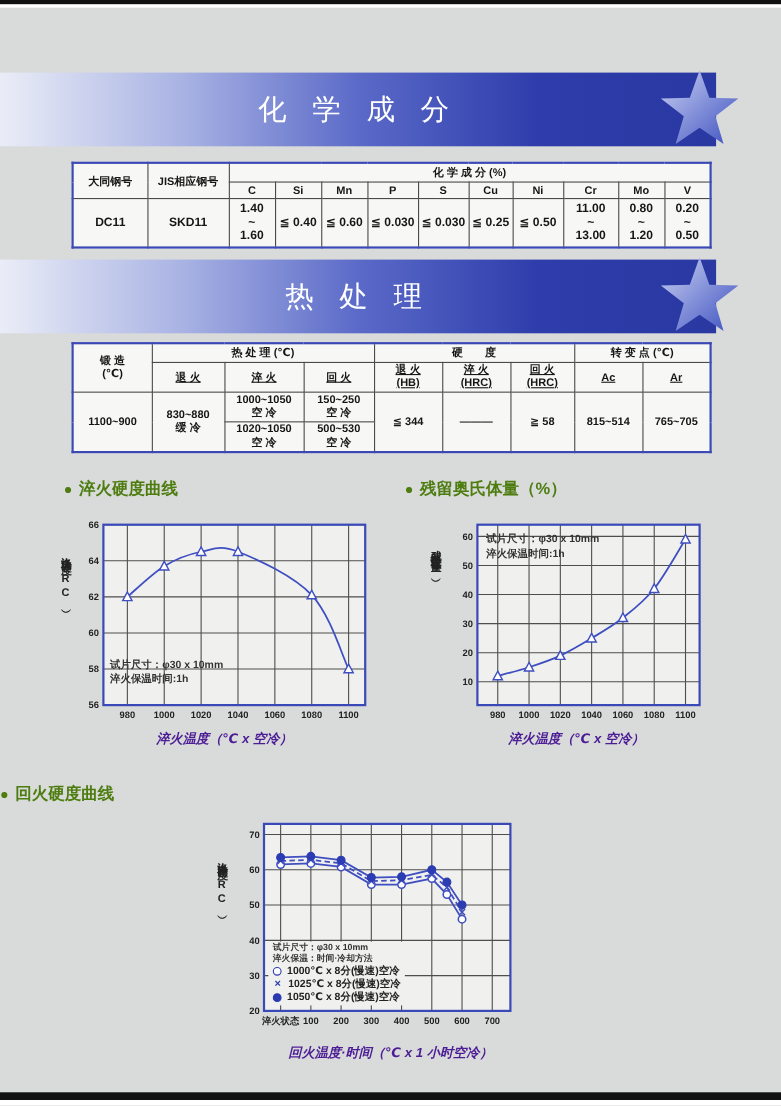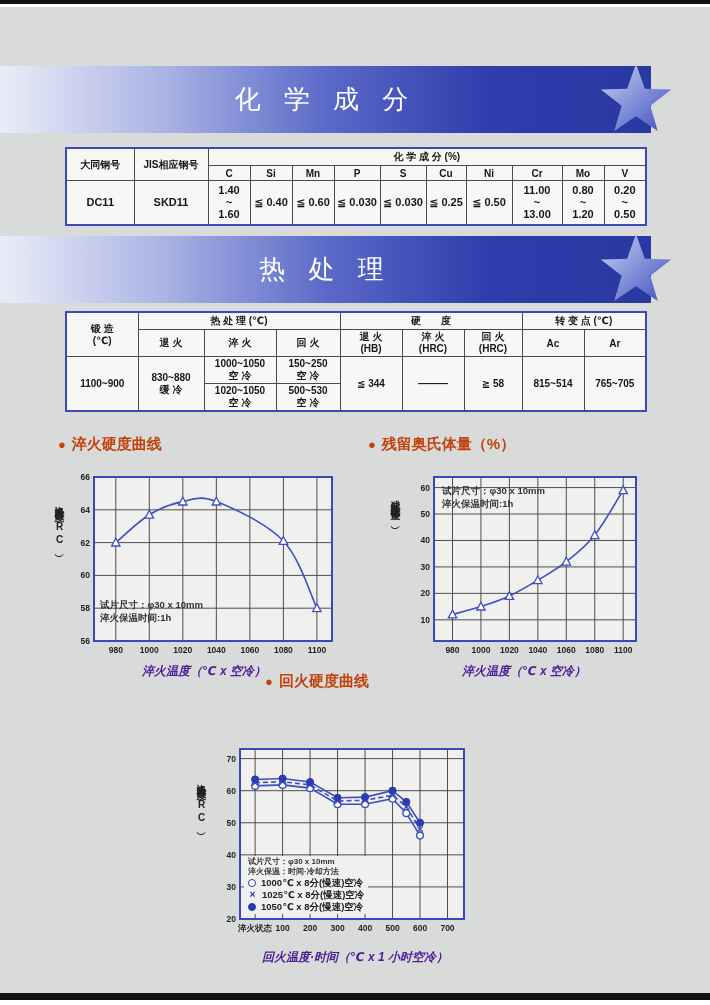--- a/index.html
+++ b/index.html
@@ -22,29 +22,29 @@
   table.tbl th,table.tbl td{border:1px solid #4a4a4a;text-align:center;vertical-align:middle;
                padding:1px 2px;font-size:10px;font-weight:bold;color:#161616;}
   table.tbl{border:2px solid #3a49b4;padding-left:24px;}
   table.chem{left:65px;top:147px;width:581px;}
   table.heat{left:65px;top:311px;width:581px;}
   .pre{white-space:pre-line;line-height:12px;}
   .r-h1{height:17px;}
   .r-h2{height:15px;}
   .chem .r-data{height:44px;}
   .chem .r-data td{font-size:11px;}
-  .heat .r-h2{height:26px;}
+  .heat .r-h2{height:26px;text-decoration:underline;}
   .heat .r-sub{height:21px;}
   .heat .r-sub td{font-size:10px;}
 
-  .section-title{position:absolute;font-size:15px;font-weight:bold;color:#c2410c;}
+  .section-title{position:absolute;font-size:15px;font-weight:bold;color:#4d7c0f;}
   .section-title .bullet{font-size:13px;margin-right:6px;}
   .title-quench{left:58px;top:435px;}
   .title-austenite{left:368px;top:435px;}
-  .title-temper{left:0;top:672px;width:634px;text-align:center;}
+  .title-temper{left:0;top:712px;width:634px;text-align:left;}
 
   svg.chart{position:absolute;font-family:"Liberation Sans","DejaVu Sans",sans-serif;}
   #chart1{left:66px;top:467px;}
   #chart2{left:404px;top:467px;}
   #chart3{left:210px;top:741px;}
 
   .ylabel{position:absolute;writing-mode:vertical-rl;text-orientation:upright;
           font-size:10px;font-weight:bold;color:#222;letter-spacing:2px;}
   .ylabel-1{left:52px;top:498px;}
   .ylabel-2{left:388px;top:492px;}

